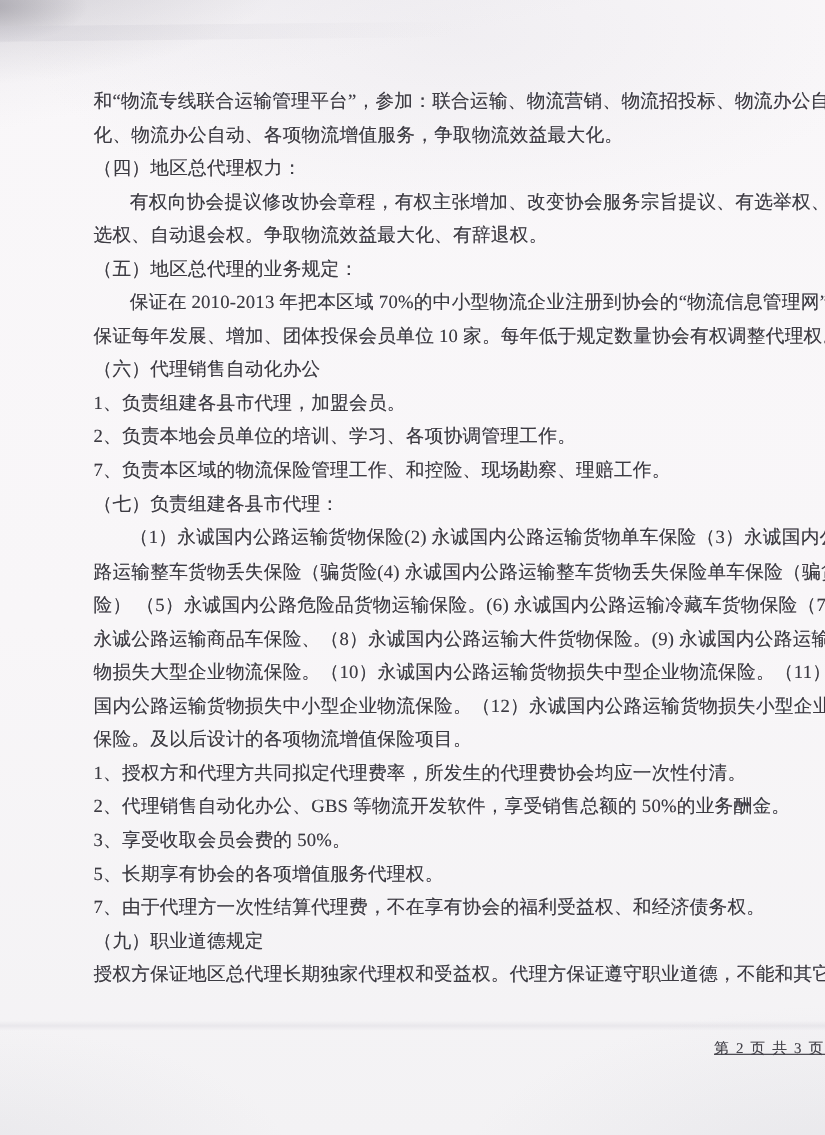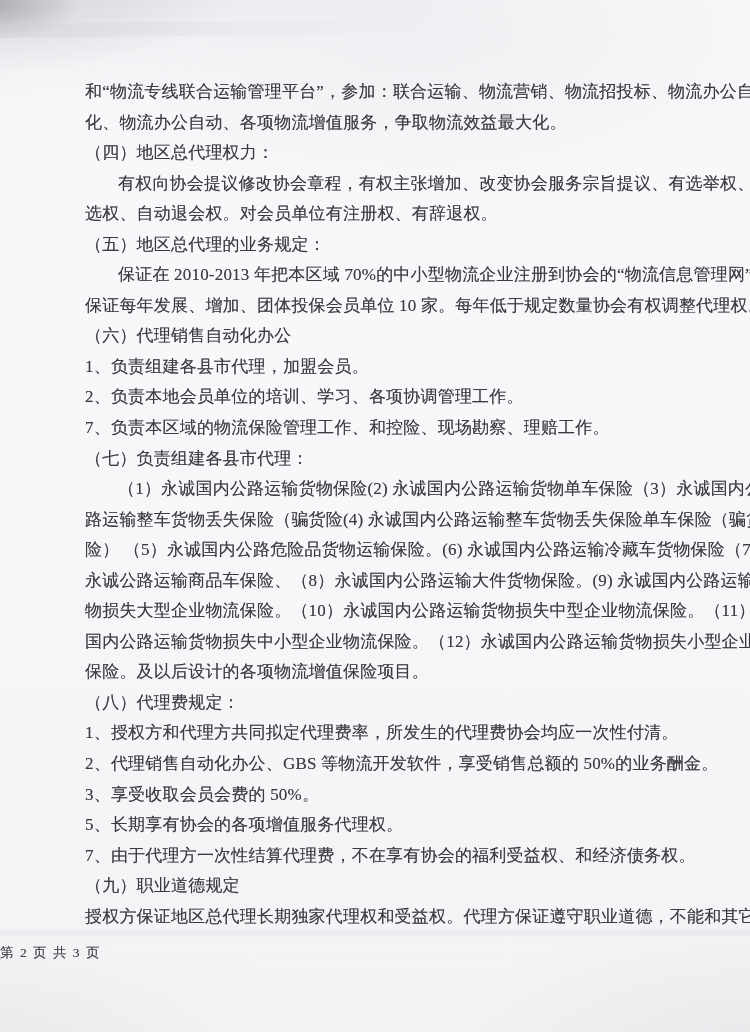--- a/index.html
+++ b/index.html
@@ -37,56 +37,56 @@
     position: absolute; left: 85px; top: 77px; width: 614px;
     font-size: 17px; line-height: 30.55px;
     color: #3c3b42;
     letter-spacing: 0.2px;
     text-shadow: 0 0 0.6px rgba(72,70,80,0.55);
   }
   .line { white-space: nowrap; height: 30.55px; }
   .line.indent { padding-left: 33px; }
   .page-footer {
     position: absolute; left: 0; right: 0; top: 944px;
-    text-align: left;
+    text-align: right;
     font-size: 13.5px; color: #45444b;
     letter-spacing: 1.5px;
     text-shadow: 0 0 0.5px rgba(72,70,80,0.5);
+    text-decoration: underline;
   }
 </style>
 </head>
 <body>
 
 <div class="page">
   <div class="smudge-topleft"></div>
   <div class="crease-top"></div>
   <div class="crease-bottom"></div>
 
   <div class="doc-content" id="doc-lines">
       <div class="line">和“物流专线联合运输管理平台”，参加：联合运输、物流营销、物流招投标、物流办公自动</div>
       <div class="line">化、物流办公自动、各项物流增值服务，争取物流效益最大化。</div>
       <div class="line">（四）地区总代理权力：</div>
       <div class="line indent">有权向协会提议修改协会章程，有权主张增加、改变协会服务宗旨提议、有选举权、当</div>
-      <div class="line">选权、自动退会权。对会员单位有注册权、有辞退权。</div>
+      <div class="line">选权、自动退会权。争取物流效益最大化、有辞退权。</div>
       <div class="line">（五）地区总代理的业务规定：</div>
       <div class="line indent">保证在 2010-2013 年把本区域 70%的中小型物流企业注册到协会的“物流信息管理网”。</div>
       <div class="line">保证每年发展、增加、团体投保会员单位 10 家。每年低于规定数量协会有权调整代理权。</div>
       <div class="line">（六）代理销售自动化办公</div>
       <div class="line">1、负责组建各县市代理，加盟会员。</div>
       <div class="line">2、负责本地会员单位的培训、学习、各项协调管理工作。</div>
       <div class="line">7、负责本区域的物流保险管理工作、和控险、现场勘察、理赔工作。</div>
       <div class="line">（七）负责组建各县市代理：</div>
       <div class="line indent">（1）永诚国内公路运输货物保险(2) 永诚国内公路运输货物单车保险（3）永诚国内公</div>
       <div class="line">路运输整车货物丢失保险（骗货险(4) 永诚国内公路运输整车货物丢失保险单车保险（骗货</div>
       <div class="line">险） （5）永诚国内公路危险品货物运输保险。(6) 永诚国内公路运输冷藏车货物保险（7）</div>
       <div class="line">永诚公路运输商品车保险、（8）永诚国内公路运输大件货物保险。(9) 永诚国内公路运输货</div>
       <div class="line">物损失大型企业物流保险。（10）永诚国内公路运输货物损失中型企业物流保险。（11）永诚</div>
       <div class="line">国内公路运输货物损失中小型企业物流保险。（12）永诚国内公路运输货物损失小型企业物流</div>
       <div class="line">保险。及以后设计的各项物流增值保险项目。</div>
-      <div class="line">（八）代理费规定：</div>
       <div class="line">1、授权方和代理方共同拟定代理费率，所发生的代理费协会均应一次性付清。</div>
       <div class="line">2、代理销售自动化办公、GBS 等物流开发软件，享受销售总额的 50%的业务酬金。</div>
       <div class="line">3、享受收取会员会费的 50%。</div>
       <div class="line">5、长期享有协会的各项增值服务代理权。</div>
       <div class="line">7、由于代理方一次性结算代理费，不在享有协会的福利受益权、和经济债务权。</div>
       <div class="line">（九）职业道德规定</div>
       <div class="line">授权方保证地区总代理长期独家代理权和受益权。代理方保证遵守职业道德，不能和其它保</div>
     </div>
 
   <div class="page-footer">第 2 页 共 3 页</div>

